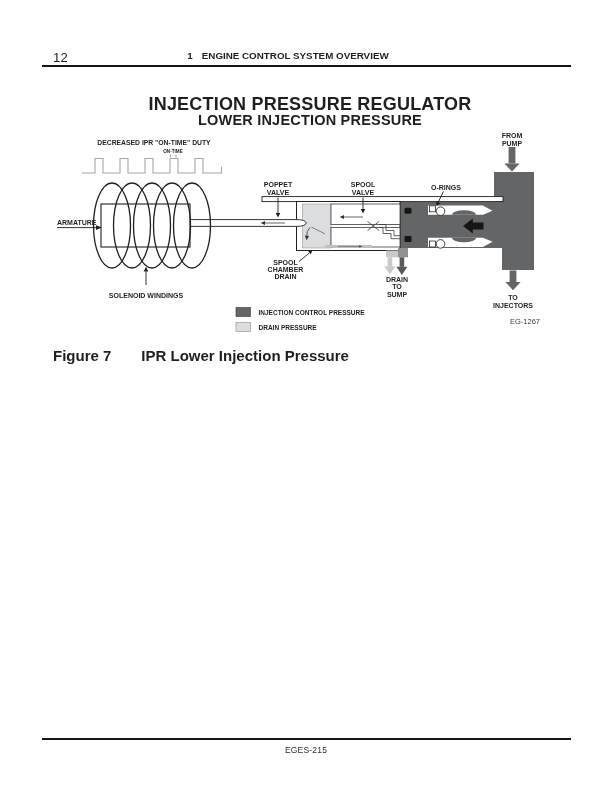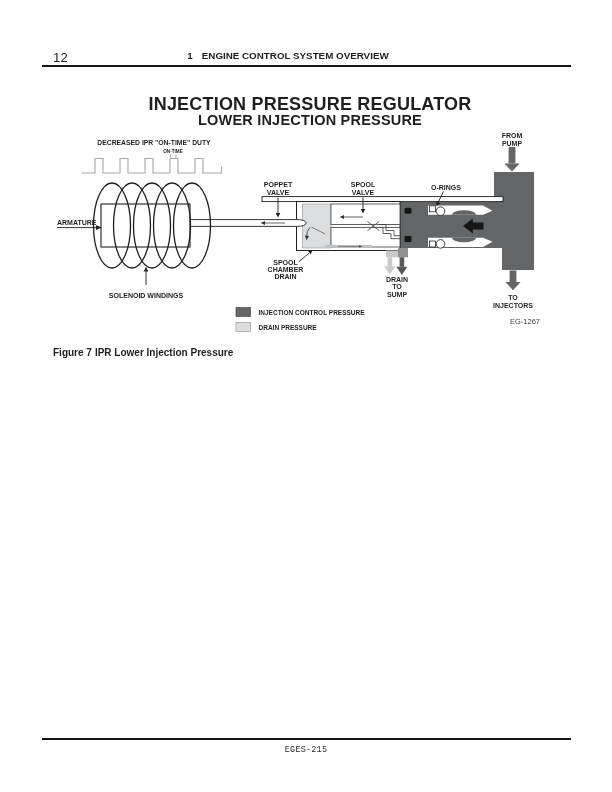--- a/index.html
+++ b/index.html
@@ -4,22 +4,22 @@
 <style>
   html,body{margin:0;padding:0;background:#ffffff;}
   body{width:612px;height:792px;position:relative;font-family:"Liberation Sans",sans-serif;color:#1f1f1f;overflow:hidden;}
   .abs{position:absolute;}
   .page-number{left:53px;top:50px;font-size:13px;letter-spacing:.2px;}
   .running-head{left:0;top:50px;width:576px;text-align:center;font-size:9.8px;font-weight:bold;}
   .running-head .chap{margin-right:9px;}
   .rule{left:42px;width:529px;background:#141414;}
   .rule.top{top:64.5px;height:2.6px;}
   .rule.bottom{top:737.5px;height:2.4px;}
-  .figure-caption{left:53px;top:347px;font-size:10px;font-weight:bold;display:flex;gap:3px;}
-  .doc-code{left:0;top:745px;width:612px;text-align:center;font-size:8.5px;color:#2e2e2e;letter-spacing:.2px;font-family:Liberation Mono, monospace;}
+  .figure-caption{left:53px;top:347px;font-size:15px;font-weight:bold;display:flex;gap:30px;}
+  .doc-code{left:0;top:745px;width:612px;text-align:center;font-size:8.5px;color:#2e2e2e;letter-spacing:.2px;}
   svg{position:absolute;left:0;top:80px;}
   svg text{font-family:"Liberation Sans",sans-serif;fill:#1f1f1f;}
   .ttl{font-size:18px;font-weight:bold;letter-spacing:.2px;}
   .sub{font-size:14.5px;font-weight:bold;letter-spacing:.2px;}
   .lbl{font-size:7px;font-weight:bold;}
   .lbl68{font-size:6.8px;font-weight:bold;}
   .lbl65{font-size:6.5px;font-weight:bold;}
   .tiny{font-size:4.6px;font-weight:bold;}
   .code{font-size:7.5px;fill:#3a3a3a;}
   .ln{stroke:#1f1f1f;stroke-width:.9;fill:none;}

